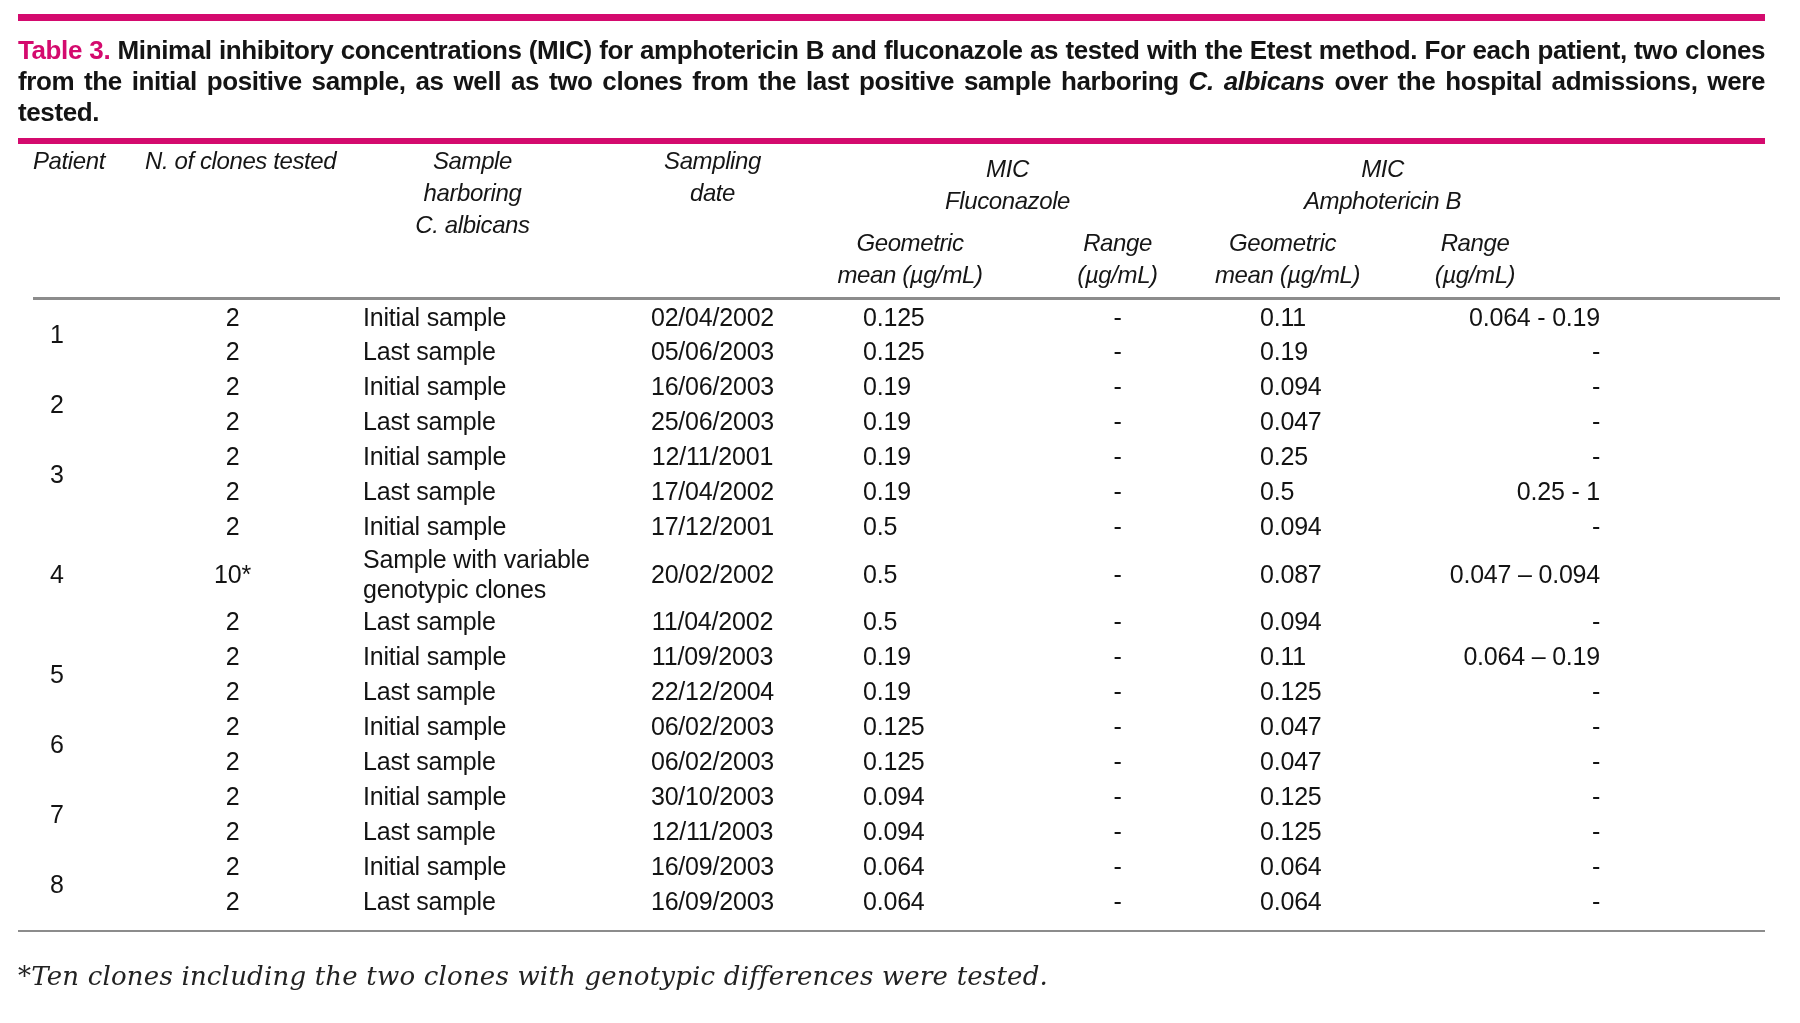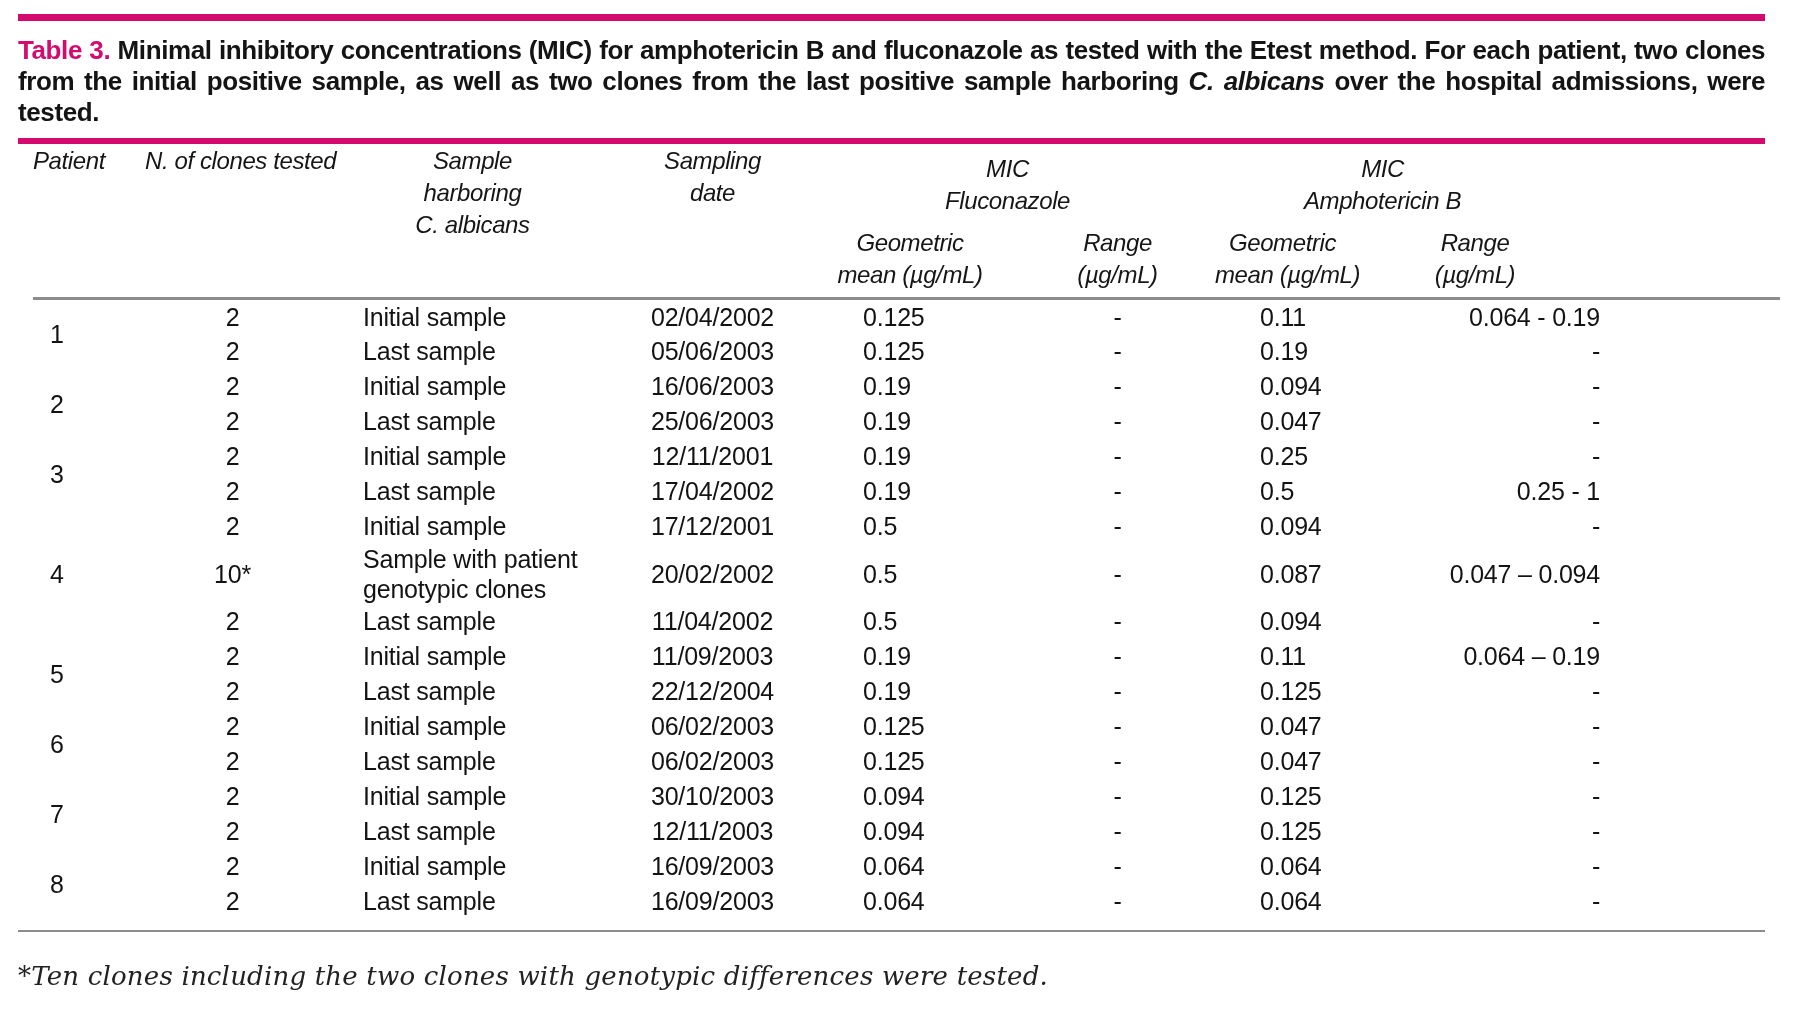--- a/index.html
+++ b/index.html
@@ -198,21 +198,21 @@
           <td class="c-clones">2</td>
           <td class="c-sample">Initial sample</td>
           <td class="c-date">17/12/2001</td>
           <td class="c-gm1">0.5</td>
           <td class="c-rg1">-</td>
           <td class="c-gm2">0.094</td>
           <td class="c-rg2">-</td>
         </tr>
         <tr>
           <td class="c-clones">10*</td>
-          <td class="c-sample">Sample with patient genotypic clones</td>
+          <td class="c-sample">Sample with variable genotypic clones</td>
           <td class="c-date">20/02/2002</td>
           <td class="c-gm1">0.5</td>
           <td class="c-rg1">-</td>
           <td class="c-gm2">0.087</td>
           <td class="c-rg2">0.047 – 0.094</td>
         </tr>
         <tr>
           <td class="c-clones">2</td>
           <td class="c-sample">Last sample</td>
           <td class="c-date">11/04/2002</td>

